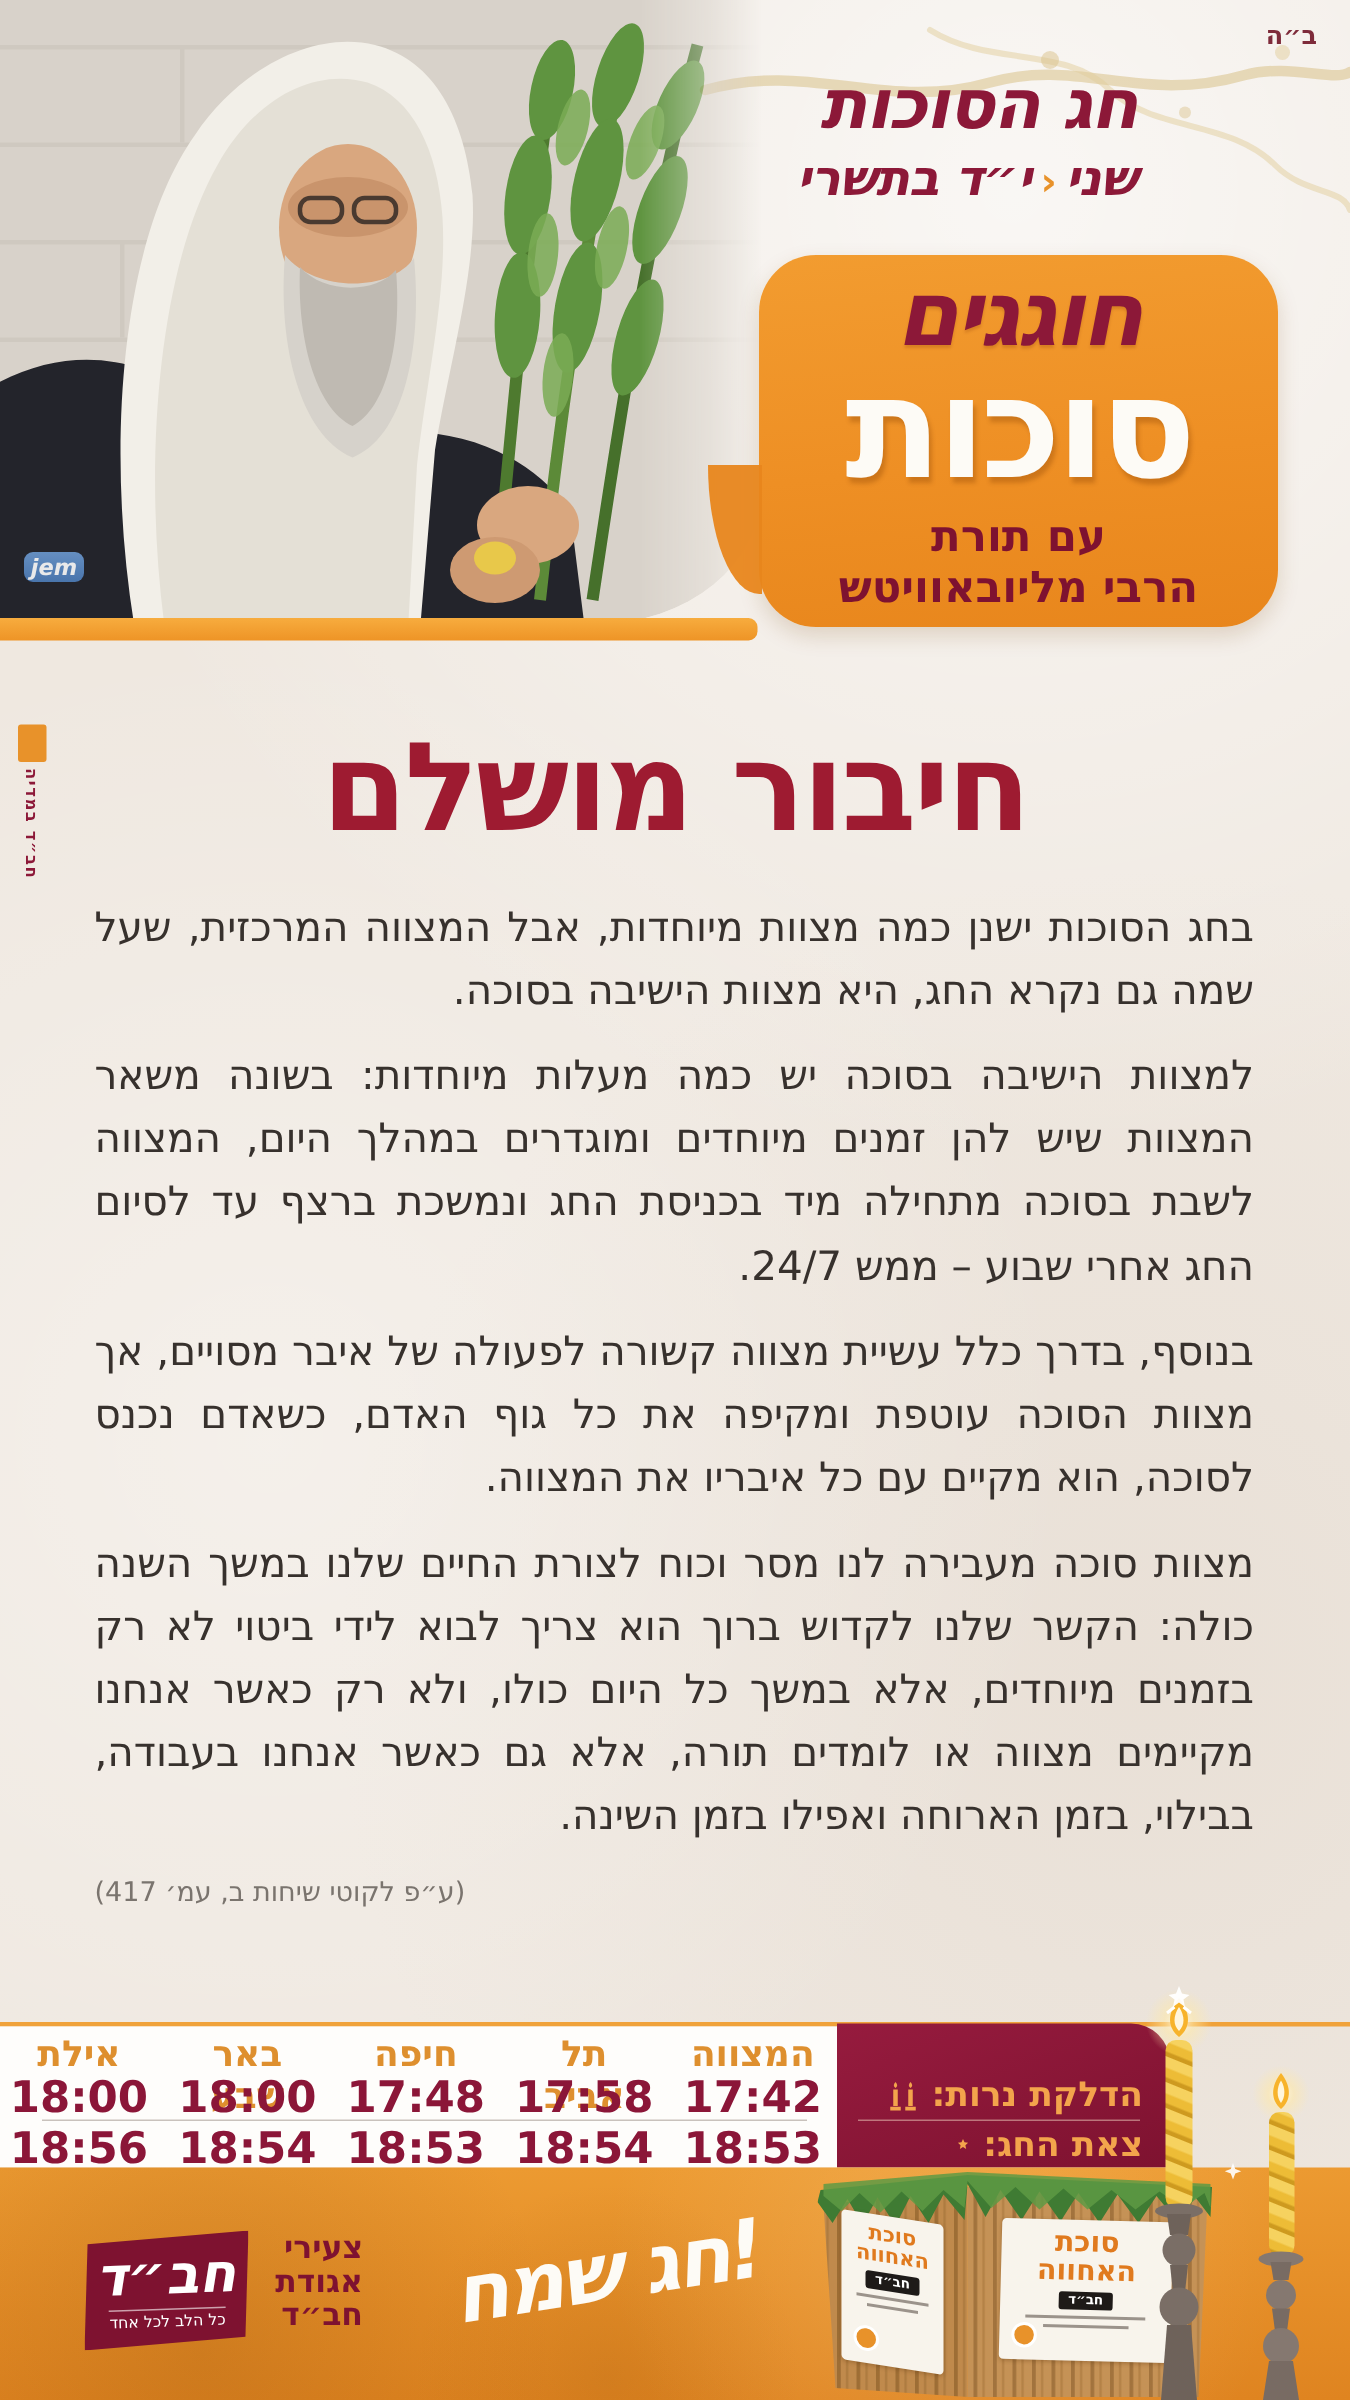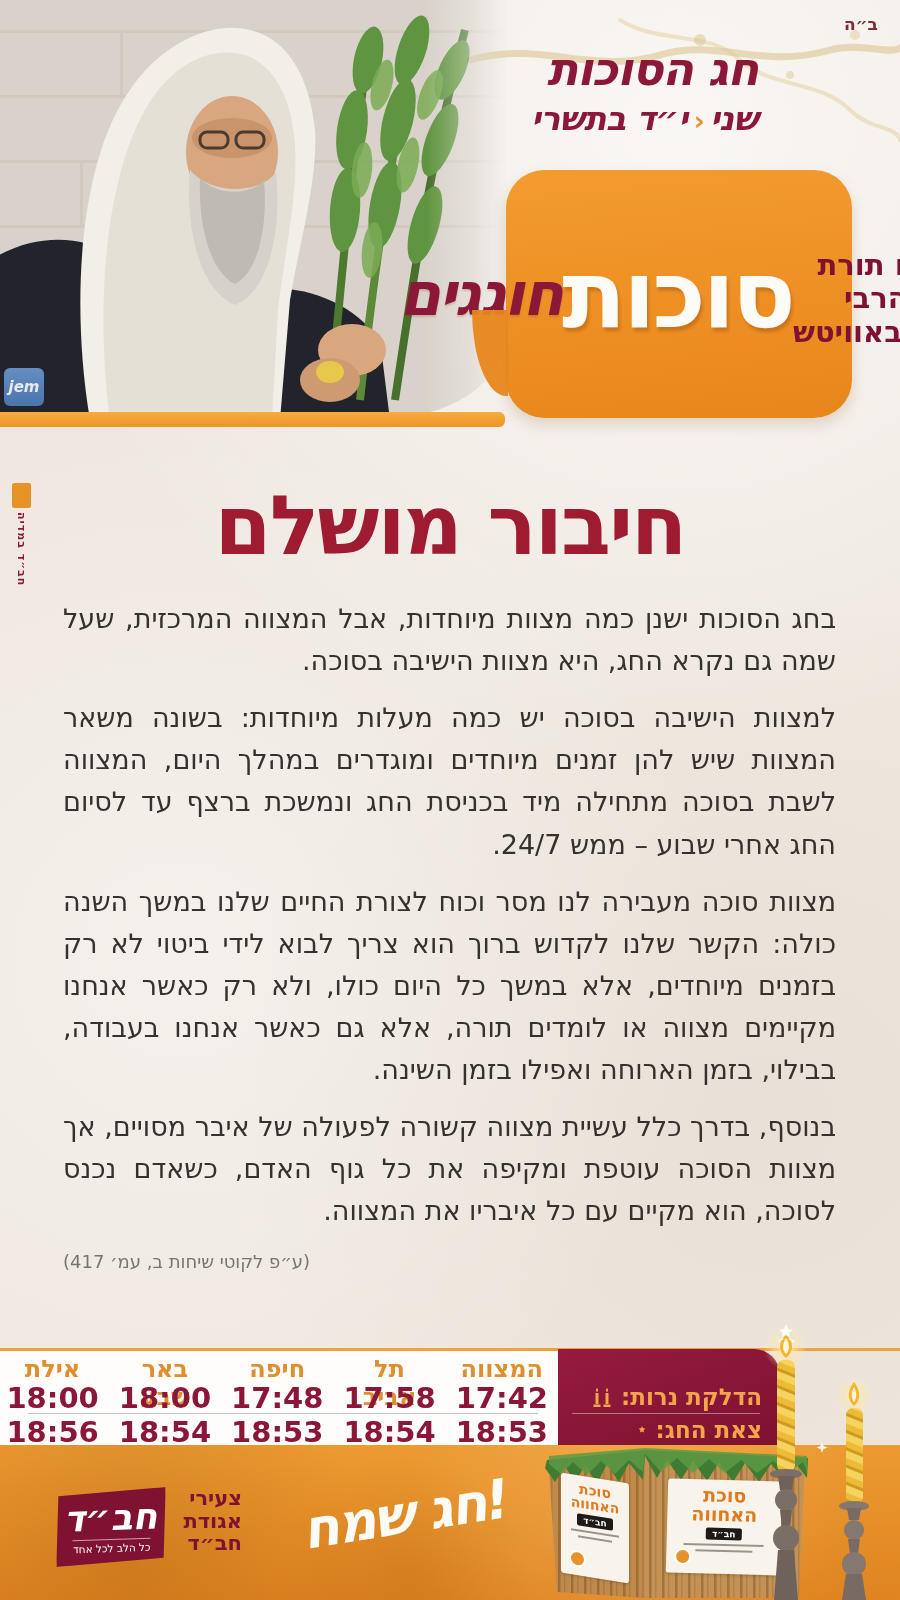--- a/index.html
+++ b/index.html
@@ -19,37 +19,37 @@
   
   .photo {
     position:absolute; top:0; left:0; width:508px; height:416px;
     border-bottom-right-radius:110px 90px; overflow:hidden;
     -webkit-mask-image:linear-gradient(90deg,#000 84%, rgba(0,0,0,.55) 93%, rgba(0,0,0,0) 100%);
             mask-image:linear-gradient(90deg,#000 84%, rgba(0,0,0,.55) 93%, rgba(0,0,0,0) 100%);
   }
   .photo-bar { position:absolute; top:412px; left:0; width:505px; height:15px;
     background:linear-gradient(180deg,#F7AC3E,#EE9426); border-top-right-radius:6px; border-bottom-right-radius:6px; }
   .jem {
-    position:absolute; top:368px; left:4px; width:40px; height:38px;
+    position:absolute; top:368px; left:16px; width:40px; height:20px;
     background:linear-gradient(180deg,#6D9BD2,#4E7EBB); border-radius:6px;
     color:#fff; font-weight:bold; font-style:italic; font-size:15px;
     display:flex; align-items:center; justify-content:center; opacity:.9;
   }
   
   .dateblock { position:absolute; top:42px; right:142px; width:330px; direction:rtl; text-align:right; }
   .dateblock .holiday { color:#8C1838; font-size:46px; font-weight:800; font-style:italic; letter-spacing:-1px; }
   .dateblock .dline { color:#8C1838; font-size:33px; font-weight:bold; font-style:italic; margin-top:3px; letter-spacing:-0.5px;}
   .chev { color:#E8922A; font-weight:bold; font-style:normal; font-size:.8em; padding:0 6px; }
   .civil { direction:ltr; unicode-bidi:isolate; }
   
   .banner {
     position:absolute; top:170px; left:506px; width:346px; height:248px;
     background:linear-gradient(175deg,#F29C30 0%, #EE8F24 55%, #E8861C 100%);
     border-radius:38px; box-shadow:0 6px 14px rgba(120,70,10,.18);
-    display:flex; align-items:center; justify-content:center; text-align:center;
+    display:flex; flex-direction:column; align-items:center; justify-content:center; text-align:center;
   }
   .banner::before { content:""; position:absolute; left:-34px; bottom:22px; width:36px; height:86px;
     background:#E8861C; border-bottom-left-radius:95% 100%; opacity:.95; }
   .banner .w1 { color:#8C1838; font-size:60px; font-weight:800; font-style:italic; line-height:1; letter-spacing:-2px;
     text-shadow:0 2px 2px rgba(120,40,0,.2); }
   .banner .w2 { color:#FDFBF6; font-size:94px; font-weight:800; line-height:.95; letter-spacing:-3px;
     text-shadow:2px 4px 3px rgba(130,60,0,.3); margin-top:2px; }
   .banner .sub { color:#7E1230; font-size:29px; font-weight:bold; line-height:1.15; margin-top:10px; }
   
   .side-credit { position:absolute; top:483px; left:9px; width:24px; display:flex; flex-direction:column; align-items:center; }
@@ -209,22 +209,22 @@
 
   <div class="side-credit">
     <div class="mini"></div>
     <div class="vtext">חב״ד במדיה</div>
   </div>
 
   <div class="title">חיבור מושלם</div>
   <div class="article">
     <p>בחג הסוכות ישנן כמה מצוות מיוחדות, אבל המצווה המרכזית, שעל שמה גם נקרא החג, היא מצוות הישיבה בסוכה.</p>
     <p>למצוות הישיבה בסוכה יש כמה מעלות מיוחדות: בשונה משאר המצוות שיש להן זמנים מיוחדים ומוגדרים במהלך היום, המצווה לשבת בסוכה מתחילה מיד בכניסת החג ונמשכת ברצף עד לסיום החג אחרי שבוע – ממש 24/7.</p>
+    <p>בנוסף, בדרך כלל עשיית מצווה קשורה לפעולה של איבר מסויים, אך מצוות הסוכה עוטפת ומקיפה את כל גוף האדם, כשאדם נכנס לסוכה, הוא מקיים עם כל איבריו את המצווה.</p>
     <p>מצוות סוכה מעבירה לנו מסר וכוח לצורת החיים שלנו במשך השנה כולה: הקשר שלנו לקדוש ברוך הוא צריך לבוא לידי ביטוי לא רק בזמנים מיוחדים, אלא במשך כל היום כולו, ולא רק כאשר אנחנו מקיימים מצווה או לומדים תורה, אלא גם כאשר אנחנו בעבודה, בבילוי, בזמן הארוחה ואפילו בזמן השינה.</p>
-    <p>בנוסף, בדרך כלל עשיית מצווה קשורה לפעולה של איבר מסויים, אך מצוות הסוכה עוטפת ומקיפה את כל גוף האדם, כשאדם נכנס לסוכה, הוא מקיים עם כל איבריו את המצווה.</p>
     <div class="source">(ע״פ לקוטי שיחות ב, עמ׳ 417)</div>
   </div>
 
   <div class="strip">
     <div class="topline"></div>
     <div class="white"></div>
     <div class="cols">
       <div class="city">
         <div class="cname">המצווה</div>
         <div class="t">17:42</div>

